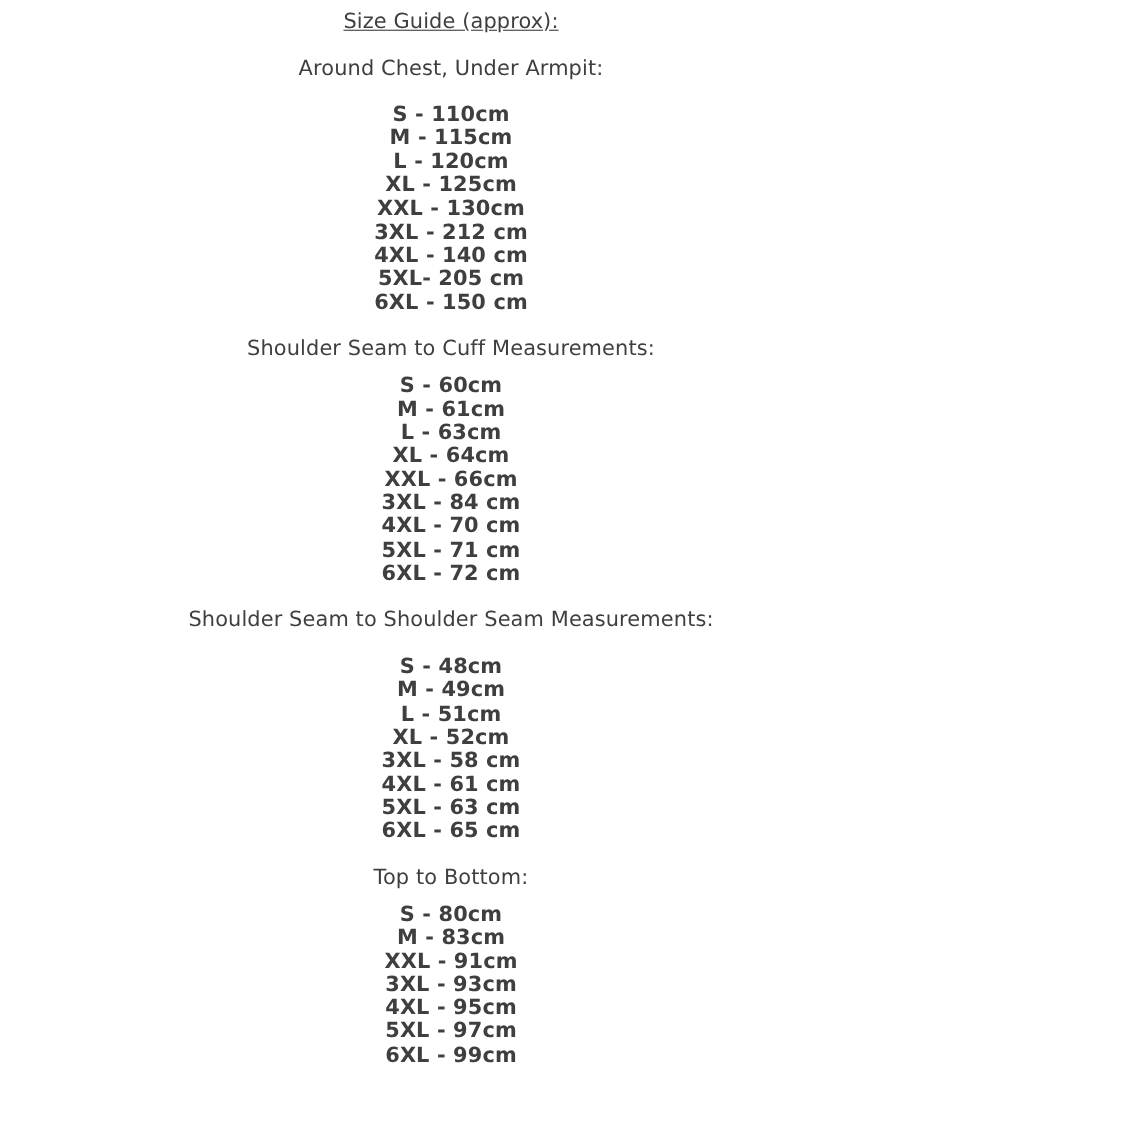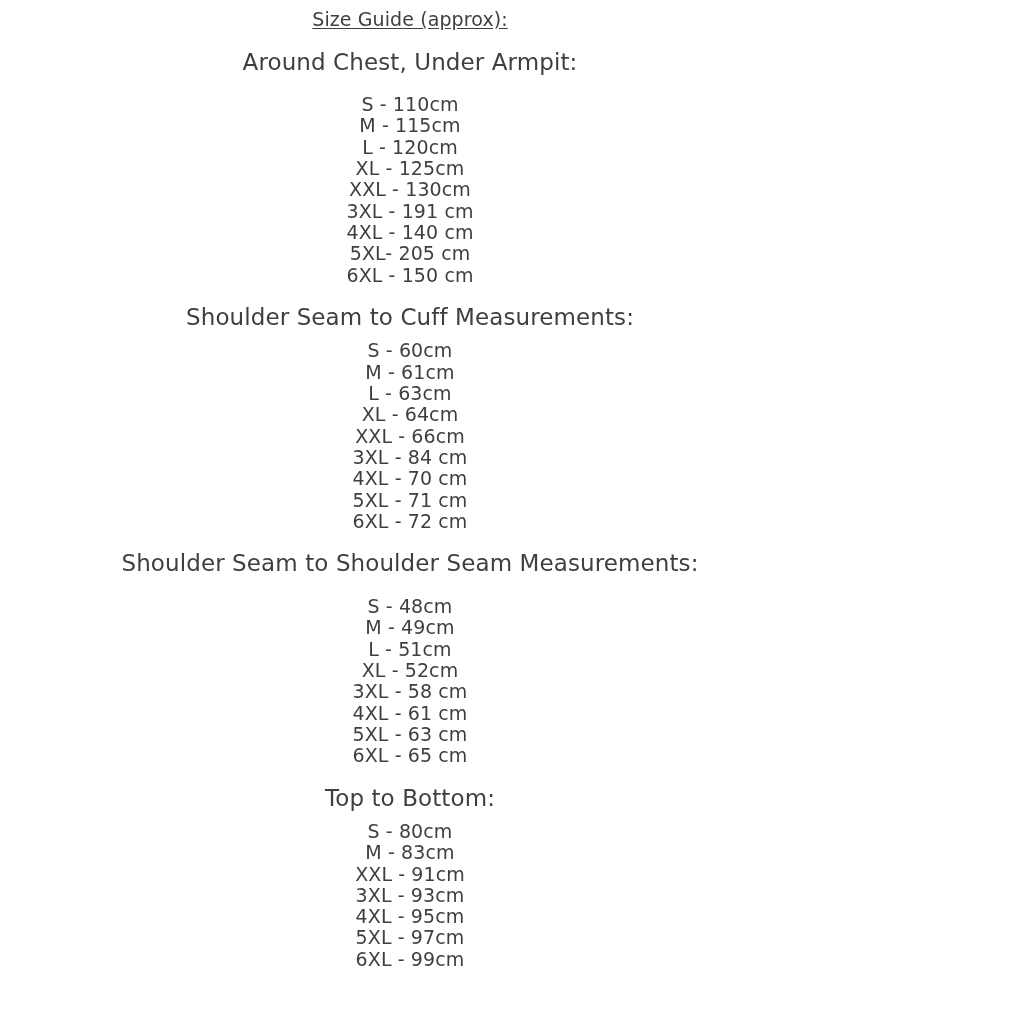--- a/index.html
+++ b/index.html
@@ -24,30 +24,31 @@
     font-size: 19px;
     font-weight: normal;
     text-decoration: underline;
     text-underline-offset: 2px;
   }
   .size-section {
     margin-top: 21.3px; 
   }
   .heading {
     margin: 12px;
-    font-size: 23px;
+    font-size: 19px;
     font-weight: normal;
   }
   .heading.gap-below {
     margin-bottom: 21.3px; 
   }
   ul.size-list {
     margin: 12px;
     padding: 0;
     list-style: none;
+    font-weight: bold;
   }
   li.size-item {
     margin: 0;
     padding: 0;
   }
 </style>
 </head>
 <body style="color: rgb(63, 63, 63); background: rgb(255, 255, 255);">
 
 <main class="page">
@@ -59,21 +60,21 @@
   <li class="size-item">S - 110cm</li>
 
   <li class="size-item">M - 115cm</li>
 
   <li class="size-item">L - 120cm</li>
 
   <li class="size-item">XL - 125cm</li>
 
   <li class="size-item">XXL - 130cm</li>
 
-  <li class="size-item">3XL - 191 cm</li>
+  <li class="size-item">3XL - 212 cm</li>
 
   <li class="size-item">4XL - 140 cm</li>
 
   <li class="size-item">5XL- 205 cm</li>
 
   <li class="size-item">6XL - 150 cm</li>
 </ul>
   </section>
 
   <section class="size-section">

